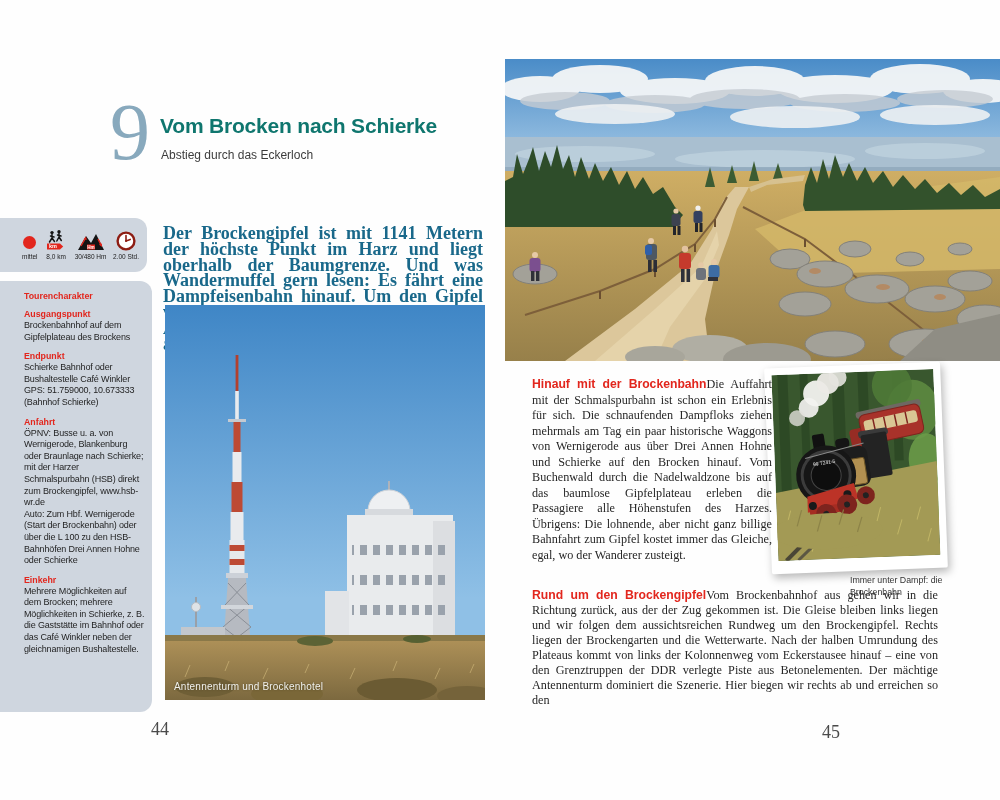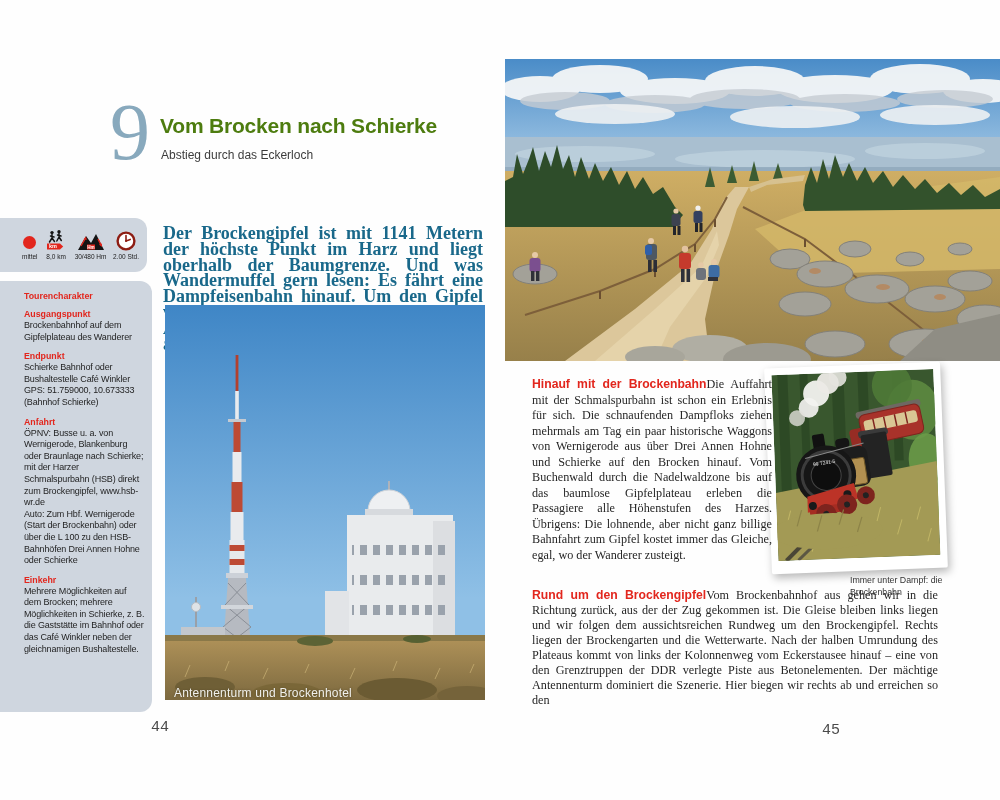--- a/index.html
+++ b/index.html
@@ -3,21 +3,21 @@
 <meta charset="utf-8">
 <style>
   html,body{margin:0;padding:0;background:#ffffff;}
   #spread{position:relative;width:1000px;height:800px;background:#fefefe;overflow:hidden;
           font-family:"Liberation Sans",sans-serif;}
   .abs{position:absolute;}
 
   
   .chapter-num{left:110px;top:92px;font-family:"Liberation Serif",serif;font-weight:400;
                font-size:80px;line-height:1;color:#88a9bd;}
-  .title{left:160px;top:114px;font-size:21px;font-weight:bold;color:#4d7c0f;letter-spacing:-0.2px;}
+  .title{left:160px;top:114px;font-size:21px;font-weight:bold;color:#0f766e;letter-spacing:-0.2px;}
   .subtitle{left:161px;top:148px;font-size:12px;color:#3c3c3c;}
 
   
   .info-box{left:0;top:218px;width:147px;height:54px;background:#cfd6df;
             border-radius:0 12px 12px 0;display:flex;align-items:center;
             justify-content:space-between;padding:0 8px 0 22px;box-sizing:border-box;}
   .stat{display:flex;flex-direction:column;align-items:center;gap:2px;}
   .stat .ic{height:21px;display:flex;align-items:flex-end;justify-content:center;}
   .stat .lbl{font-size:6.5px;color:#1c1c1c;white-space:nowrap;}
   .dot{width:13px;height:13px;border-radius:50%;background:#e2261d;margin-bottom:2px;}
@@ -30,40 +30,40 @@
   .sb-t{font-size:9px;line-height:11.6px;color:#1f1f1f;letter-spacing:-0.15px;white-space:pre-line;}
 
   
   .intro{left:163px;top:208px;width:320px;font-family:"Liberation Serif",serif;
          font-weight:bold;font-size:18px;line-height:15.8px;color:#19688a;
          text-align:justify;hyphens:auto;}
 
   
   .photo-left{left:165px;top:305px;width:320px;height:395px;}
   .photo-left svg{display:block;}
-  .photo-cap-overlay{left:9px;bottom:0;position:absolute;color:#f1f1ec;font-size:12px;
+  .photo-cap-overlay{left:9px;bottom:8px;position:absolute;color:#f1f1ec;font-size:10px;
                      letter-spacing:0.2px;text-shadow:0 0 2px rgba(60,50,30,.6);}
   .photo-top{left:505px;top:59px;width:495px;height:302px;}
   .photo-top svg{display:block;}
   .polaroid{left:768px;top:365px;background:#ffffff;padding:7px 7px 13px 7px;border-radius:2px;
             transform:rotate(-2.2deg);box-shadow:2px 4px 9px rgba(0,0,0,.28);}
   .polaroid svg{display:block;}
 
   
   .bodypara{font-family:"Liberation Serif",serif;font-size:12.2px;color:#262626;
             text-align:justify;margin:0;hyphens:auto;}
   .para1{left:532px;top:377px;width:240px;line-height:15.5px;}
   .para2{left:532px;top:588px;width:406px;line-height:15px;}
   .lead{font-family:"Liberation Sans",sans-serif;font-weight:bold;color:#e2261d;
         font-size:12.2px;}
   .sidecap{width:118px;font-size:8.8px;line-height:12px;color:#333333;}
   .cap1{left:850px;top:574px;}
   .cap2{left:850px;top:616px;line-height:14px;}
 
-  .pagenum{font-family:Liberation Mono, monospace;font-size:15px;color:#4a4a4a;}
+  .pagenum{font-family:Liberation Serif, serif;font-size:18px;color:#4a4a4a;}
   .pn-left{left:151px;top:719px;}
   .pn-right{left:822px;top:722px;}
 </style>
 </head>
 <body>
 
 <div id="spread">
 
   <div class="abs chapter-num">9</div>
   <div class="abs title">Vom Brocken nach Schierke</div>
@@ -116,21 +116,21 @@
       <span class="lbl">2.00 Std.</span>
     </div>
   </div>
 
   <aside class="abs sidebar">
     <div class="sec">
       <div class="sb-h">Tourencharakter</div>
     </div>
     <div class="sec">
       <div class="sb-h">Ausgangspunkt</div>
-      <div class="sb-t">Brockenbahnhof auf dem Gipfelplateau des Wanderer</div>
+      <div class="sb-t">Brockenbahnhof auf dem Gipfelplateau des Brockens</div>
     </div>
     <div class="sec">
       <div class="sb-h">Endpunkt</div>
       <div class="sb-t">Schierke Bahnhof oder Bushaltestelle Café Winkler
 GPS: 51.759000, 10.673333
 (Bahnhof Schierke)</div>
     </div>
     <div class="sec">
       <div class="sb-h">Anfahrt</div>
       <div class="sb-t">ÖPNV: Busse u. a. von Wernigerode, Blankenburg oder Braunlage nach Schierke; mit der Harzer Schmalspurbahn (HSB) direkt zum Brockengipfel, www.hsb-wr.de

